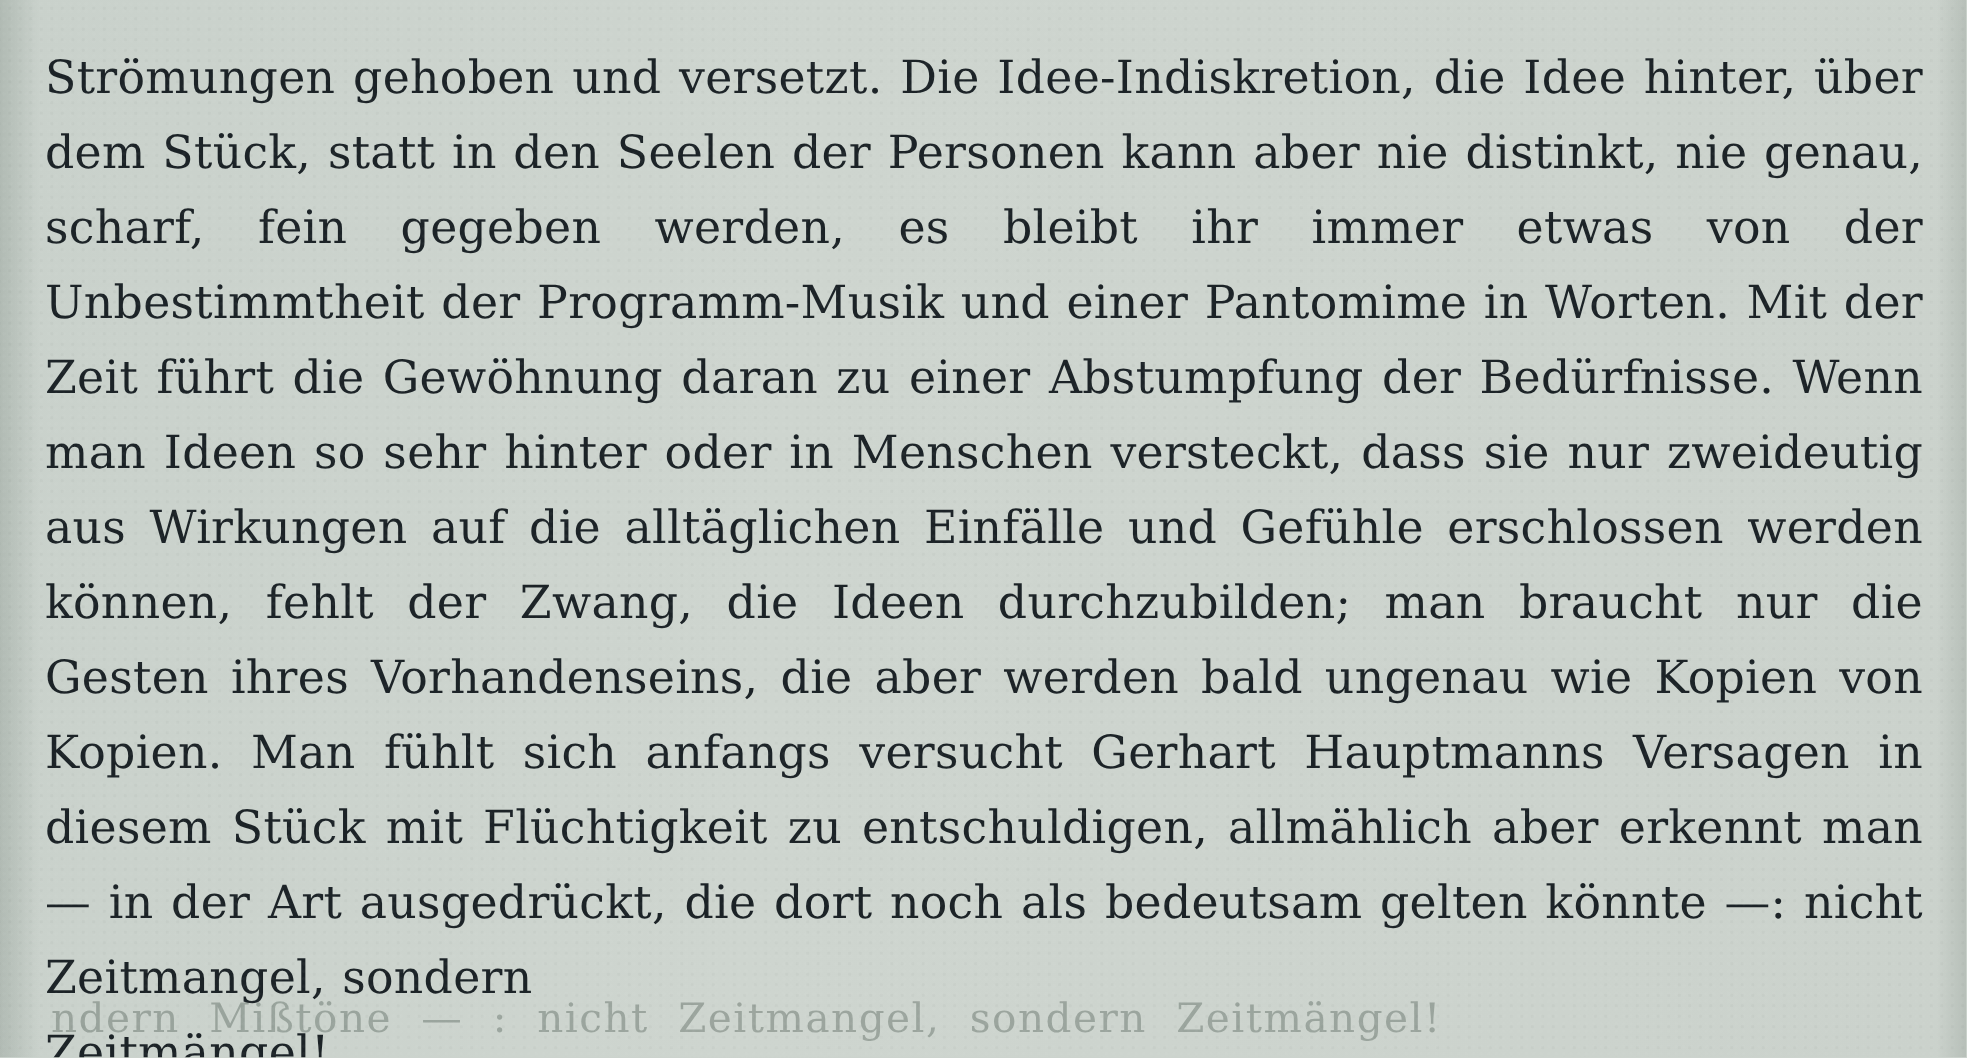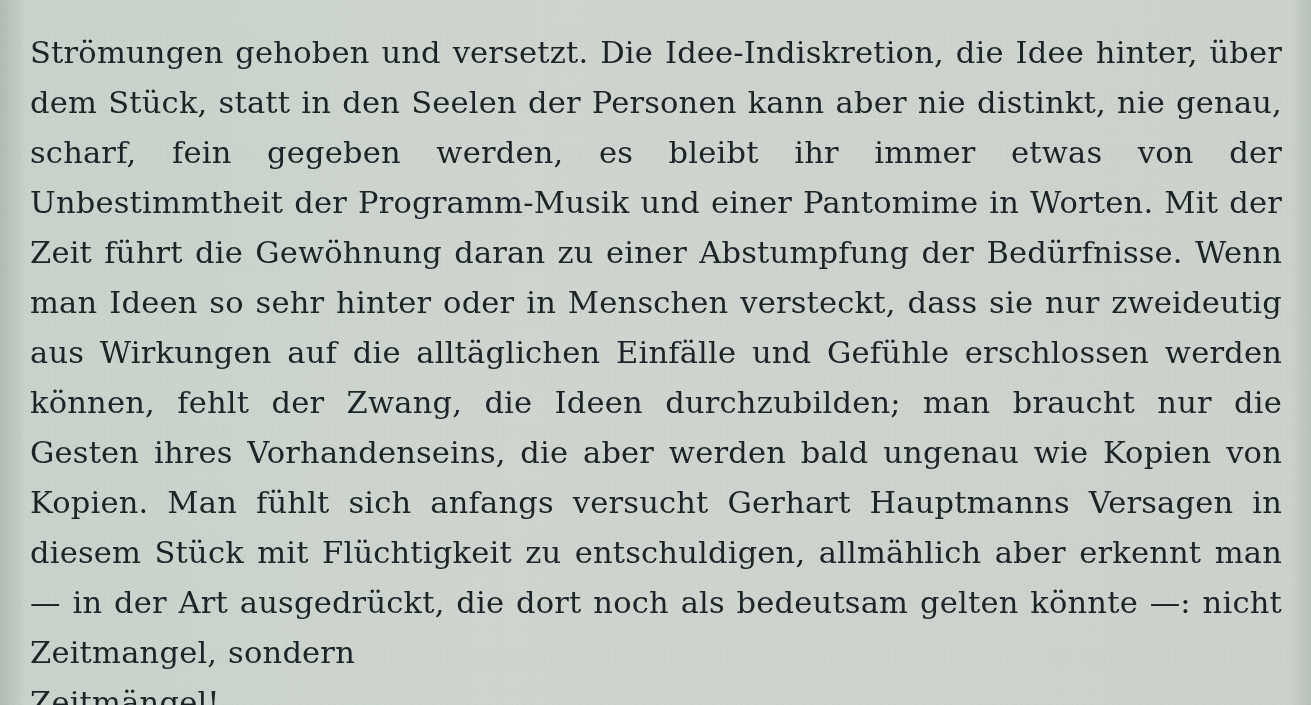--- a/index.html
+++ b/index.html
@@ -86,15 +86,16 @@
 </head>
 <body>
 
 <div class="page">
 
   <div class="body-text">
     <span>Strömungen gehoben und versetzt. Die Idee-Indiskretion, die Idee hinter, über dem Stück, statt in den Seelen der Personen kann aber nie distinkt, nie genau, scharf, fein gegeben werden, es bleibt ihr immer etwas von der Unbestimmtheit der Programm-Musik und einer Pantomime in Worten. Mit der Zeit führt die Gewöhnung daran zu einer Abstumpfung der Bedürfnisse. Wenn man Ideen so sehr hinter oder in Menschen versteckt, dass sie nur zweideutig aus Wirkungen auf die alltäglichen Einfälle und Gefühle erschlossen werden können, fehlt der Zwang, die Ideen durchzubilden; man braucht nur die Gesten ihres Vorhandenseins, die aber werden bald ungenau wie Kopien von Kopien. Man fühlt sich anfangs versucht Gerhart Hauptmanns Versagen in diesem Stück mit Flüchtigkeit zu entschuldigen, allmählich aber erkennt man — in der Art ausgedrückt, die dort noch als bedeutsam gelten könnte —: nicht Zeitmangel, sondern</span>
     <span class="last-line">Zeitmängel!</span>
   </div>
 
+  <div class="bleed-line">ndern Mißtöne — : nicht Zeitmangel, sondern Zeitmängel!</div>
 
   <div class="noise"></div>
 </div>
 
 </body></html>

